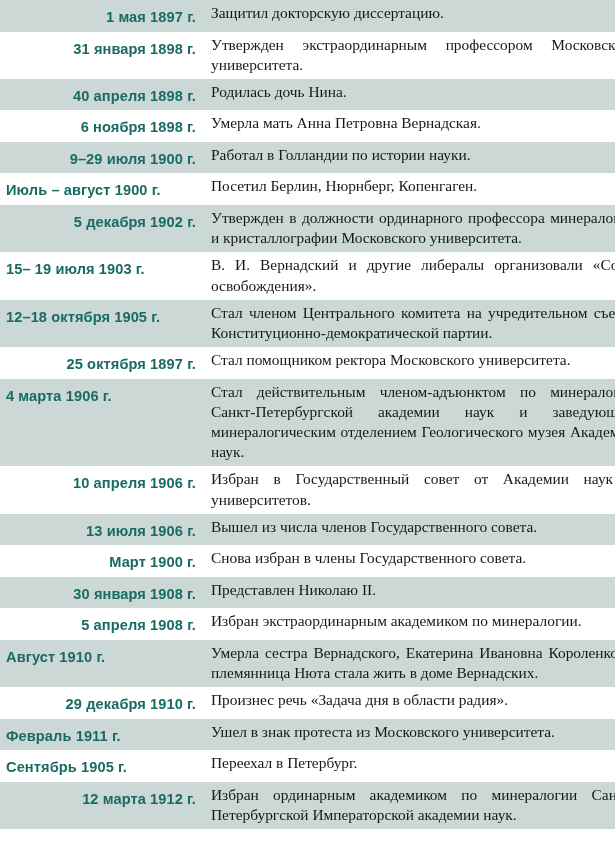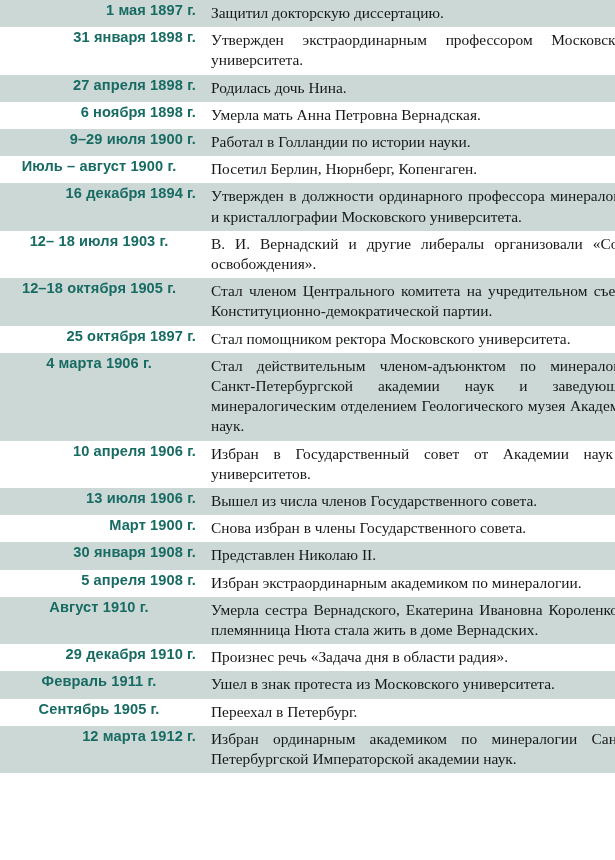--- a/index.html
+++ b/index.html
@@ -22,34 +22,34 @@
 
   #chronology-table tr.row-shaded {
     background: #ccd8d6;
   }
   #chronology-table tr.row-plain {
     background: #ffffff;
   }
 
   td.date-cell {
     width: 190px;
-    padding: 1px 10px 4px 6px;
+    padding: 8px 10px 4px 6px;
     text-align: right;
     vertical-align: top;
     font-family: "Liberation Sans", "DejaVu Sans", sans-serif;
     font-weight: bold;
     font-size: 14.6px;
     line-height: 19.5px;
     color: #186b63;
     letter-spacing: 0.1px;
     white-space: normal;
   }
 
   td.date-cell.centered {
-    text-align: center;
+    text-align: left;
     padding-right: 14px;
   }
 
   td.event-cell {
     width: 425px;
     padding: 3px 8px 4px 5px;
     vertical-align: top;
     text-align: justify;
     text-justify: inter-word;
     font-family: "Liberation Serif", "DejaVu Serif", serif;
@@ -70,41 +70,41 @@
   <tbody>
       <tr class="row-shaded">
         <td class="date-cell">1 мая 1897 г.</td>
         <td class="event-cell single">Защитил докторскую диссертацию.</td>
       </tr>
       <tr class="row-plain">
         <td class="date-cell">31 января 1898 г.</td>
         <td class="event-cell">Утвержден экстраординарным профессором Московского университета.</td>
       </tr>
       <tr class="row-shaded">
-        <td class="date-cell">27 апреля 1898 г.</td>
+        <td class="date-cell">40 апреля 1898 г.</td>
         <td class="event-cell single">Родилась дочь Нина.</td>
       </tr>
       <tr class="row-plain">
         <td class="date-cell">6 ноября 1898 г.</td>
         <td class="event-cell single">Умерла мать Анна Петровна Вернадская.</td>
       </tr>
       <tr class="row-shaded">
         <td class="date-cell">9–29 июля 1900 г.</td>
         <td class="event-cell single">Работал в Голландии по истории науки.</td>
       </tr>
       <tr class="row-plain">
         <td class="date-cell centered">Июль – август 1900 г.</td>
         <td class="event-cell single">Посетил Берлин, Нюрнберг, Копенгаген.</td>
       </tr>
       <tr class="row-shaded">
-        <td class="date-cell">16 декабря 1894 г.</td>
+        <td class="date-cell">5 декабря 1902 г.</td>
         <td class="event-cell">Утвержден в должности ординарного профессора минералогии и кристаллографии Московского университета.</td>
       </tr>
       <tr class="row-plain">
-        <td class="date-cell centered">12–  18 июля 1903 г.</td>
+        <td class="date-cell centered">15–  19 июля 1903 г.</td>
         <td class="event-cell">В. И. Вернадский и другие либералы организовали «Союз освобождения».</td>
       </tr>
       <tr class="row-shaded">
         <td class="date-cell centered">12–18 октября 1905 г.</td>
         <td class="event-cell">Стал членом Центрального комитета на учредительном съезде Конституционно-демократической партии.</td>
       </tr>
       <tr class="row-plain">
         <td class="date-cell">25 октября 1897 г.</td>
         <td class="event-cell">Стал помощником ректора Московского университета.</td>
       </tr>

